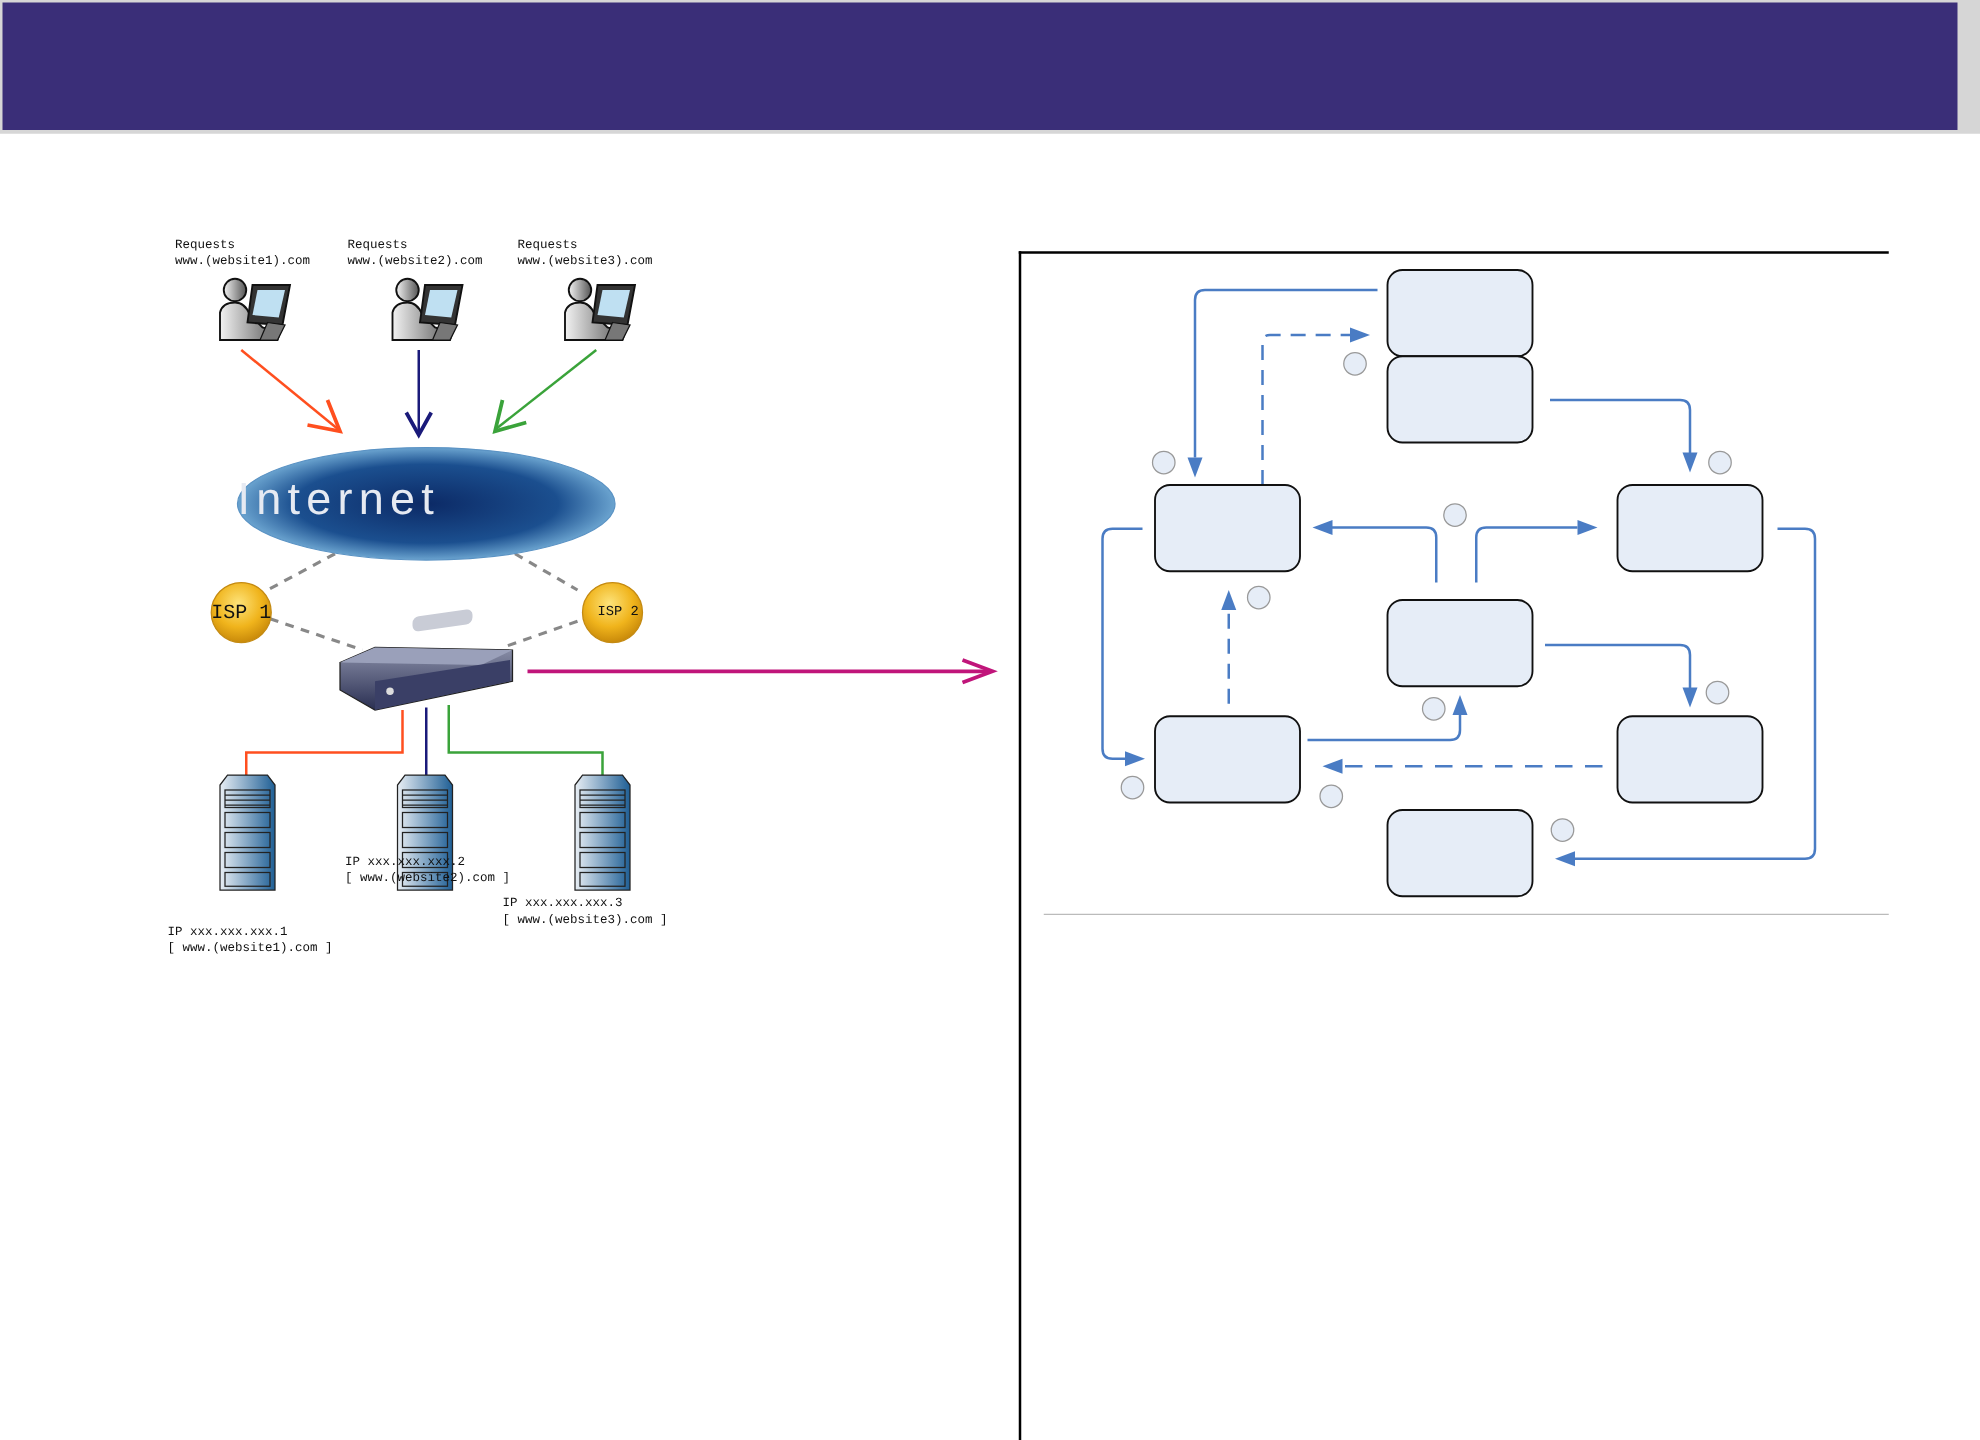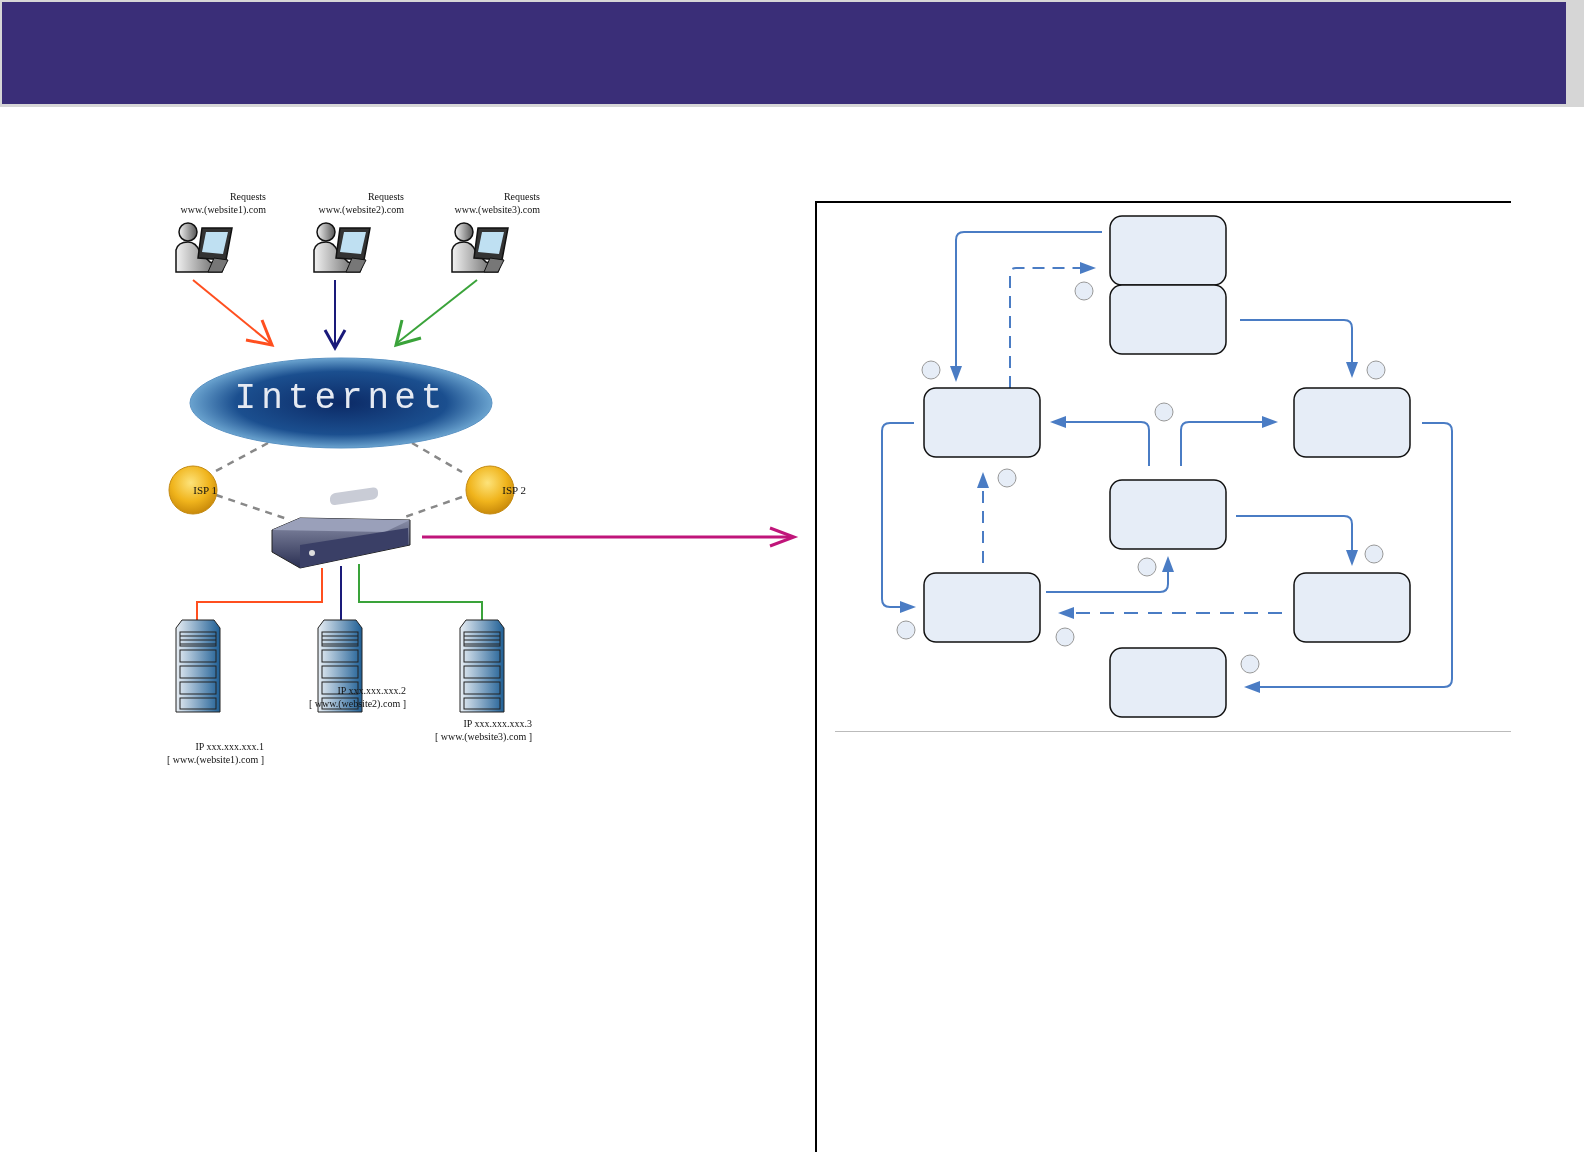--- a/index.html
+++ b/index.html
@@ -1,20 +1,20 @@
 <!DOCTYPE html>
 <html><head>
 <meta charset="utf-8">
 <style>
   html, body { margin:0; padding:0; background:#ffffff; }
   body { width:1584px; height:1152px; position:relative; overflow:hidden; font-family:"DejaVu Sans", sans-serif; }
   .header-bar { position:absolute; left:0; top:0; width:1584px; height:107px; background:#d6d6d6; }
   .header-inner { position:absolute; left:2px; top:2px; width:1564px; height:102px; background:#3a2e78; }
   .canvas { position:absolute; left:0; top:0; }
-  .label { position:absolute; font-family:Liberation Serif, serif; font-size:10px; color:#111; text-align:right; line-height:13px; white-space:nowrap; }
+  .label { position:absolute; font-family:Liberation Mono, monospace; font-size:10px; color:#111; text-align:left; line-height:13px; white-space:nowrap; }
   .frame-top { position:absolute; left:815px; top:201px; width:696px; height:2px; background:#000; }
   .frame-left { position:absolute; left:815px; top:201px; width:2px; height:951px; background:#000; }
   .frame-sep { position:absolute; left:835px; top:731px; width:676px; height:1px; background:#bbbbbb; }
 </style>
 </head>
 <body>
 
 <div class="header-bar">
   <div class="header-inner"></div>
 </div>
@@ -230,23 +230,23 @@
 </div>
 <div class="label" style="left:278px; top:190px; width:126px;">
   <div>Requests</div>
   <div>www.(website2).com</div>
 </div>
 <div class="label" style="left:414px; top:190px; width:126px;">
   <div>Requests</div>
   <div>www.(website3).com</div>
 </div>
 
-<div style="position:absolute; left:190px; top:378px; width:302px; text-align:center; font-family:Liberation Mono, monospace; font-size:36px; letter-spacing:5px; color:#e6eaf2;">Internet</div>
-
-<div class="label" style="left:169px; top:484px; width:48px; font-size:11px;">ISP 1</div>
+<div style="position:absolute; left:190px; top:378px; width:302px; text-align:left; font-family:Liberation Sans, sans-serif; font-size:36px; letter-spacing:5px; color:#e6eaf2;">Internet</div>
+
+<div class="label" style="left:169px; top:484px; width:48px; font-size:16px;">ISP 1</div>
 <div class="label" style="left:478px; top:484px; width:48px; font-size:11px;">ISP 2</div>
 
 <div class="label" style="left:134px; top:740px; width:130px;">
   <div>IP xxx.xxx.xxx.1</div>
   <div>[ www.(website1).com ]</div>
 </div>
 <div class="label" style="left:276px; top:684px; width:130px;">
   <div>IP xxx.xxx.xxx.2</div>
   <div>[ www.(website2).com ]</div>
 </div>

